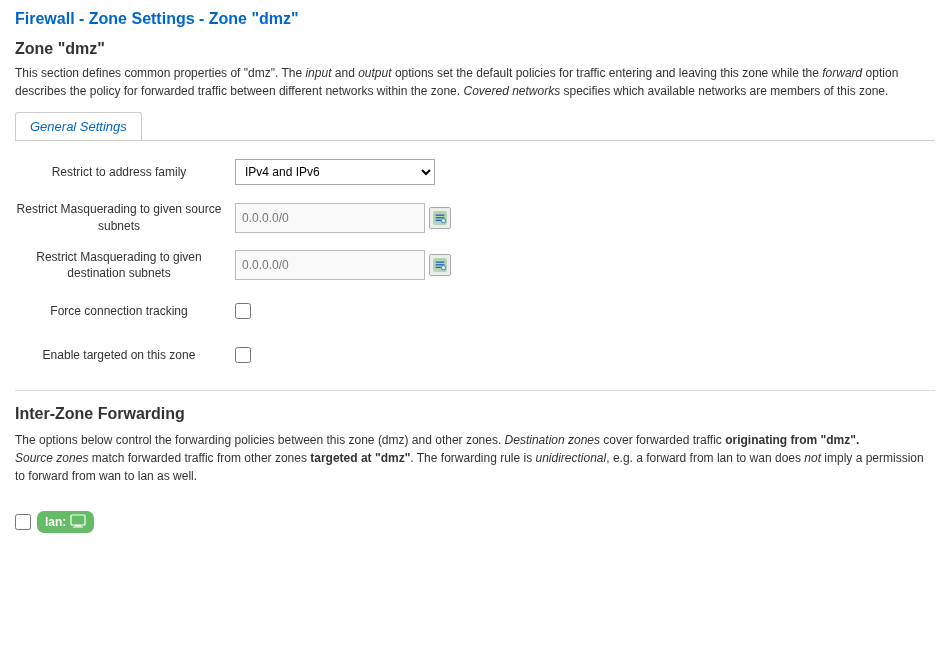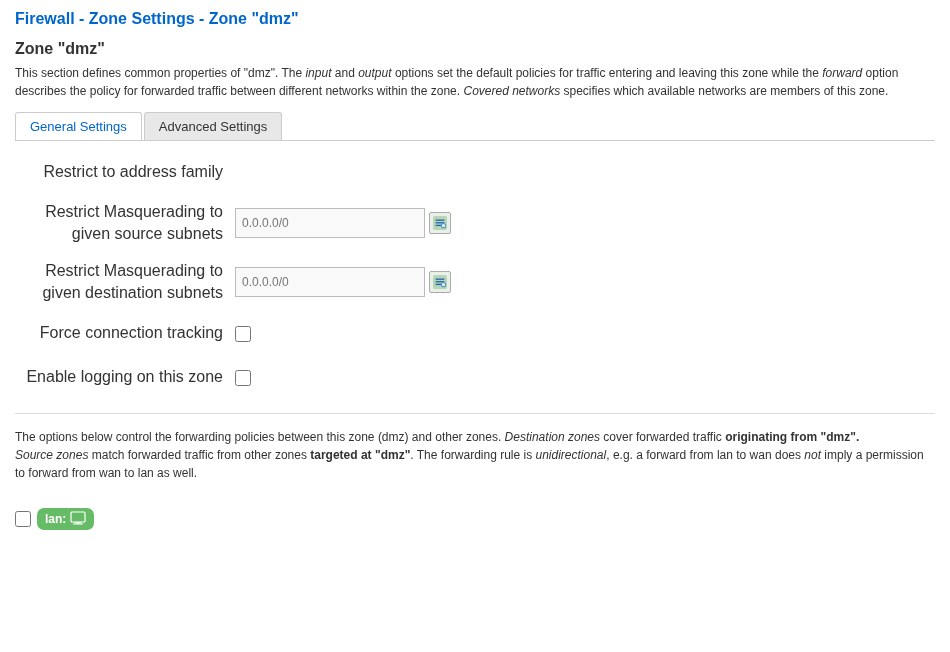--- a/index.html
+++ b/index.html
@@ -29,20 +29,21 @@
       color: #333;
       margin-bottom: 12px;
     }
     .description em {
     }
     
     .tabs {
       display: flex;
       border-bottom: 1px solid #ccc;
       margin-bottom: 16px;
+      font-style: italic;
     }
     .tab {
       padding: 6px 14px;
       cursor: pointer;
       font-size: 13px;
       border: 1px solid #ccc;
       border-bottom: none;
       background: #f5f5f5;
       color: #0066cc;
       margin-right: 2px;
@@ -59,23 +60,23 @@
     }
     
     .form-row {
       display: flex;
       align-items: center;
       margin-bottom: 14px;
       min-height: 30px;
     }
     .form-label {
       width: 220px;
-      text-align: right;
+      text-align: center;
       padding-right: 12px;
-      font-size: 16px;
+      font-size: 12px;
       color: #333;
       line-height: 1.4;
     }
     .form-control {
       flex: 1;
       max-width: 400px;
       display: flex;
       align-items: center;
     }
     select.input-select {
@@ -173,27 +174,33 @@
 <h1 class="page-title">Firewall - Zone Settings - Zone "dmz"</h1>
 
 <h2 class="section-title">Zone "dmz"</h2>
 
 <p class="description">
   This section defines common properties of "dmz". The <em>input</em> and <em>output</em> options set the default policies for traffic entering and leaving this zone while the <em>forward</em> option describes the policy for forwarded traffic between different networks within the zone. <em>Covered networks</em> specifies which available networks are members of this zone.
 </p>
 
 <div class="tabs">
   <div class="tab">General Settings</div>
-  <div class="tab active">Advanced Settings</div>
 </div>
 
 <div>
 
   <div class="form-row">
     <div class="form-label">Restrict to address family</div>
+    <div class="form-control">
+      <select class="input-select">
+        <option>IPv4 and IPv6</option>
+        <option>IPv4 only</option>
+        <option>IPv6 only</option>
+      </select>
+    </div>
   </div>
 
   <div class="form-row">
     <div class="form-label">Restrict Masquerading to given source subnets</div>
     <div class="form-control">
       <input type="text" class="input-text" placeholder="0.0.0.0/0" style="">
       <span class="icon-btn">
         <svg viewBox="0 0 16 16" fill="none" xmlns="http://www.w3.org/2000/svg">
           <rect width="16" height="16" fill="#b8d4b8" rx="2"></rect>
           <rect x="3" y="4" width="10" height="1.5" fill="#2266aa"></rect>
@@ -226,31 +233,32 @@
   </div>
 
   <div class="form-row">
     <div class="form-label">Force connection tracking</div>
     <div class="form-control">
       <input type="checkbox" style="">
     </div>
   </div>
 
   <div class="form-row">
-    <div class="form-label">Enable logging on this zone</div>
+    <div class="form-label">Enable targeted on this zone</div>
     <div class="form-control">
       <input type="checkbox" style="">
     </div>
   </div>
 
 </div>
 
 <hr class="section-divider">
 
 <div>
+  <h2 class="inter-zone-title">Inter-Zone Forwarding</h2>
 
   <p class="inter-zone-desc">
     The options below control the forwarding policies between this zone (dmz) and other zones. <em>Destination zones</em> cover forwarded traffic <strong>originating from "dmz".</strong><br>
     <em>Source zones</em> match forwarded traffic from other zones <strong>targeted at "dmz"</strong>. The forwarding rule is <em>unidirectional</em>, e.g. a forward from lan to wan does <em>not</em> imply a permission to forward from wan to lan as well.
   </p>
 
   <div class="forward-row">
     <div style="display:flex; align-items:center;">
       <input type="checkbox" style="">
       <span class="lan-badge">

